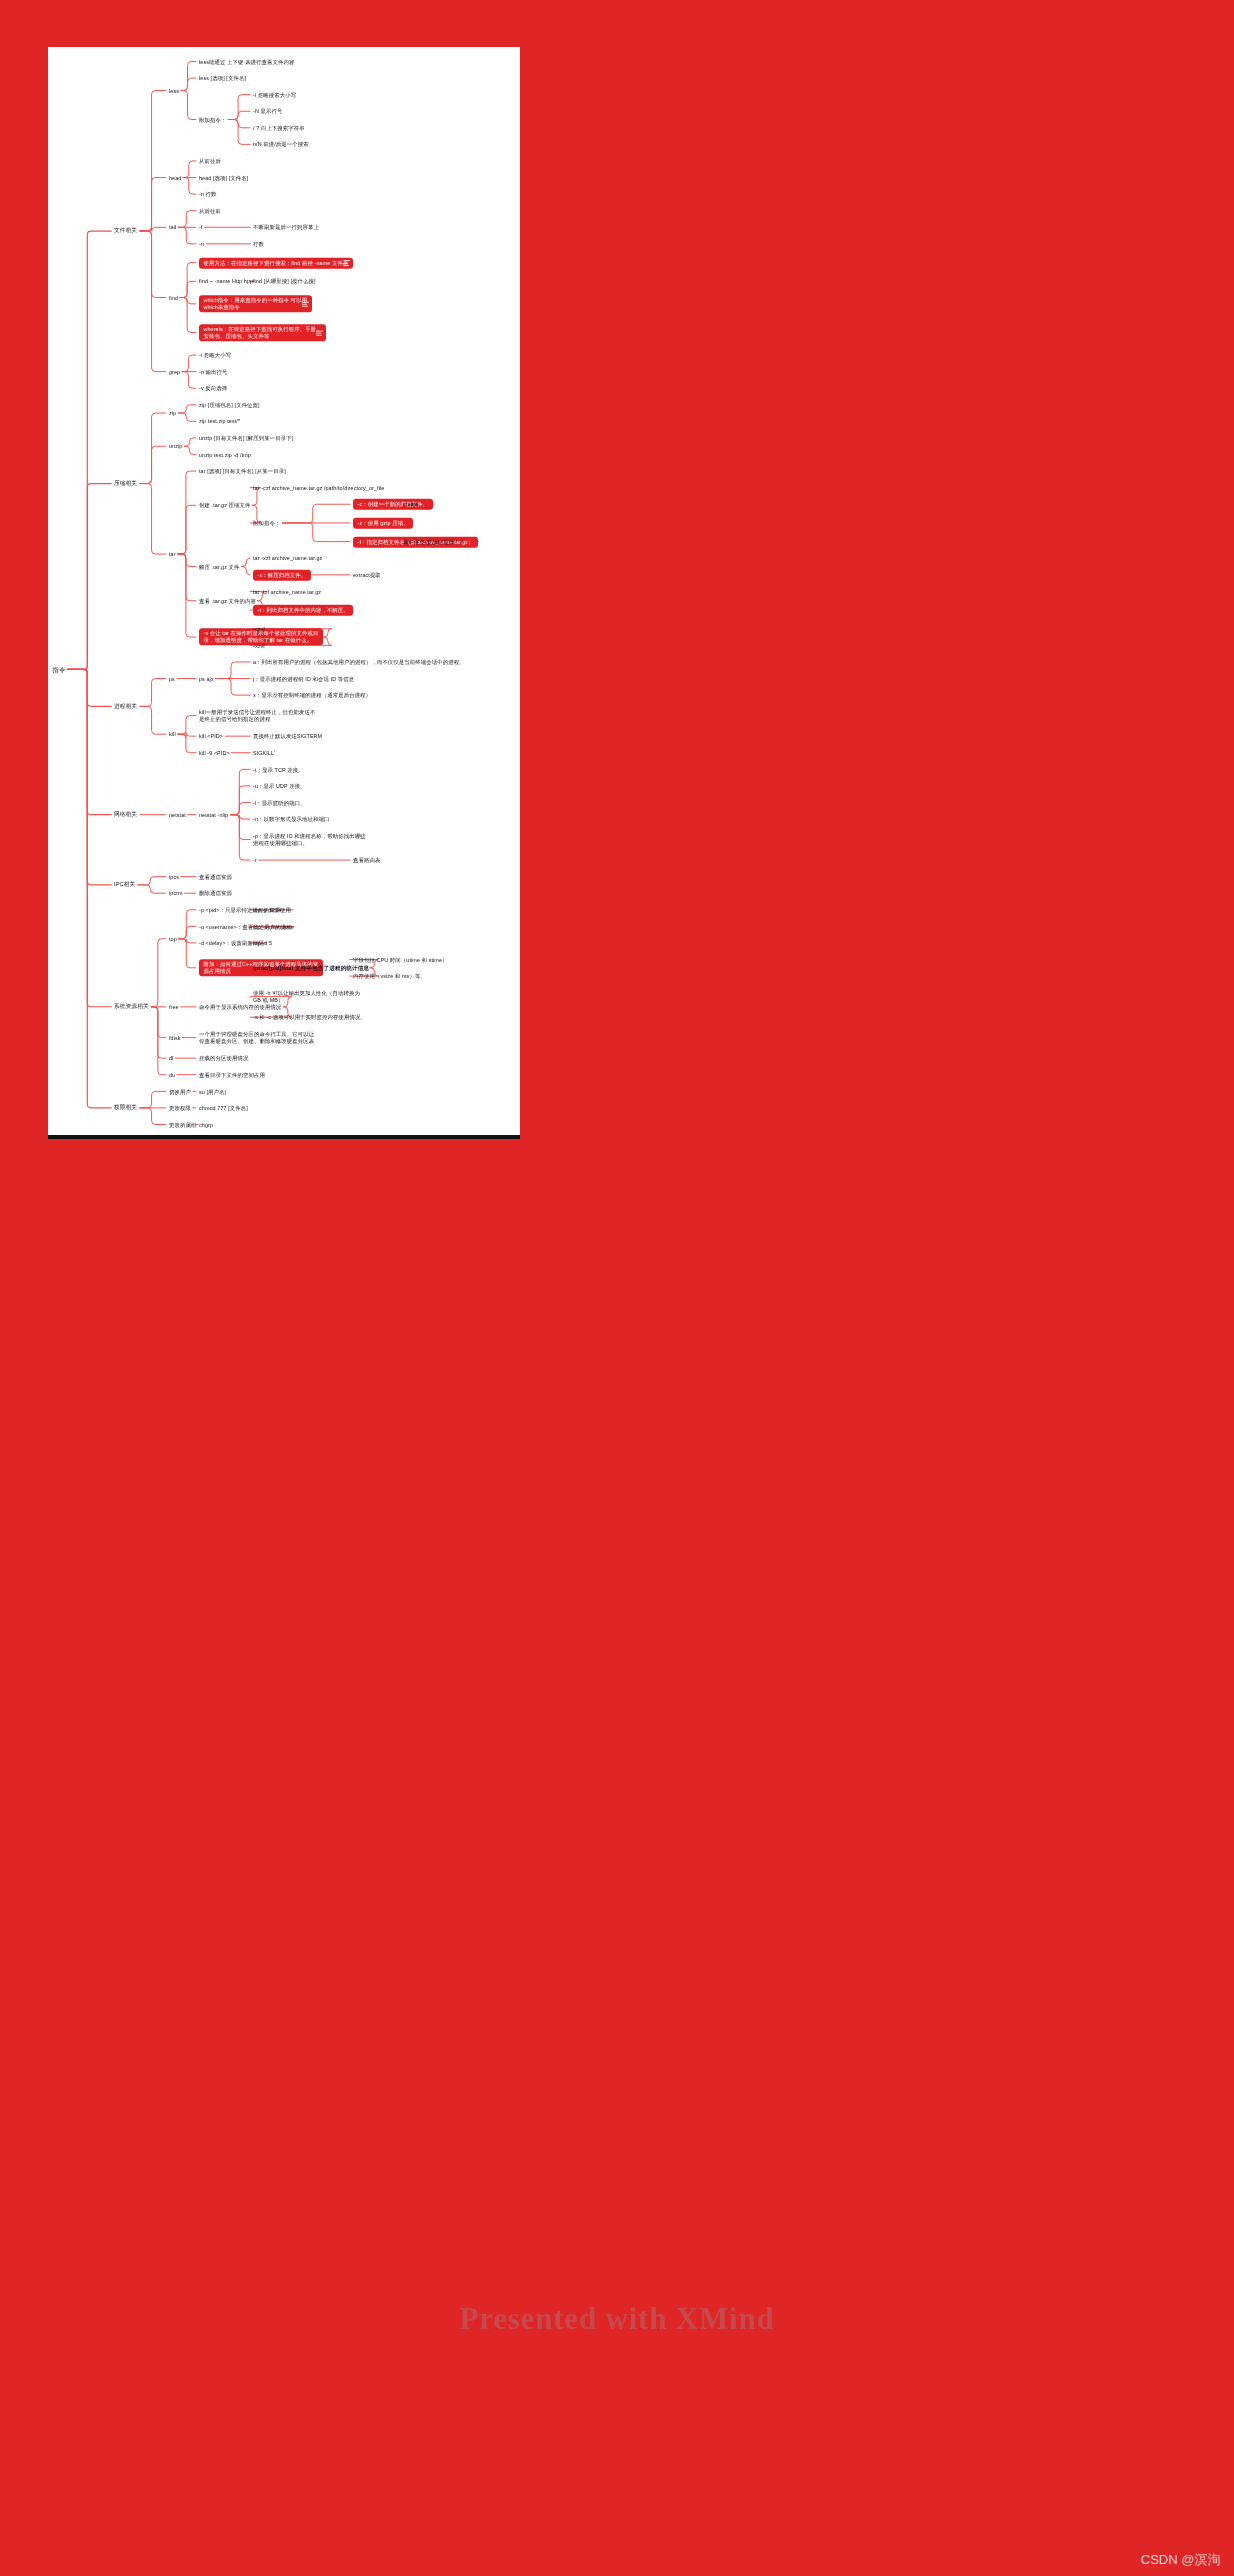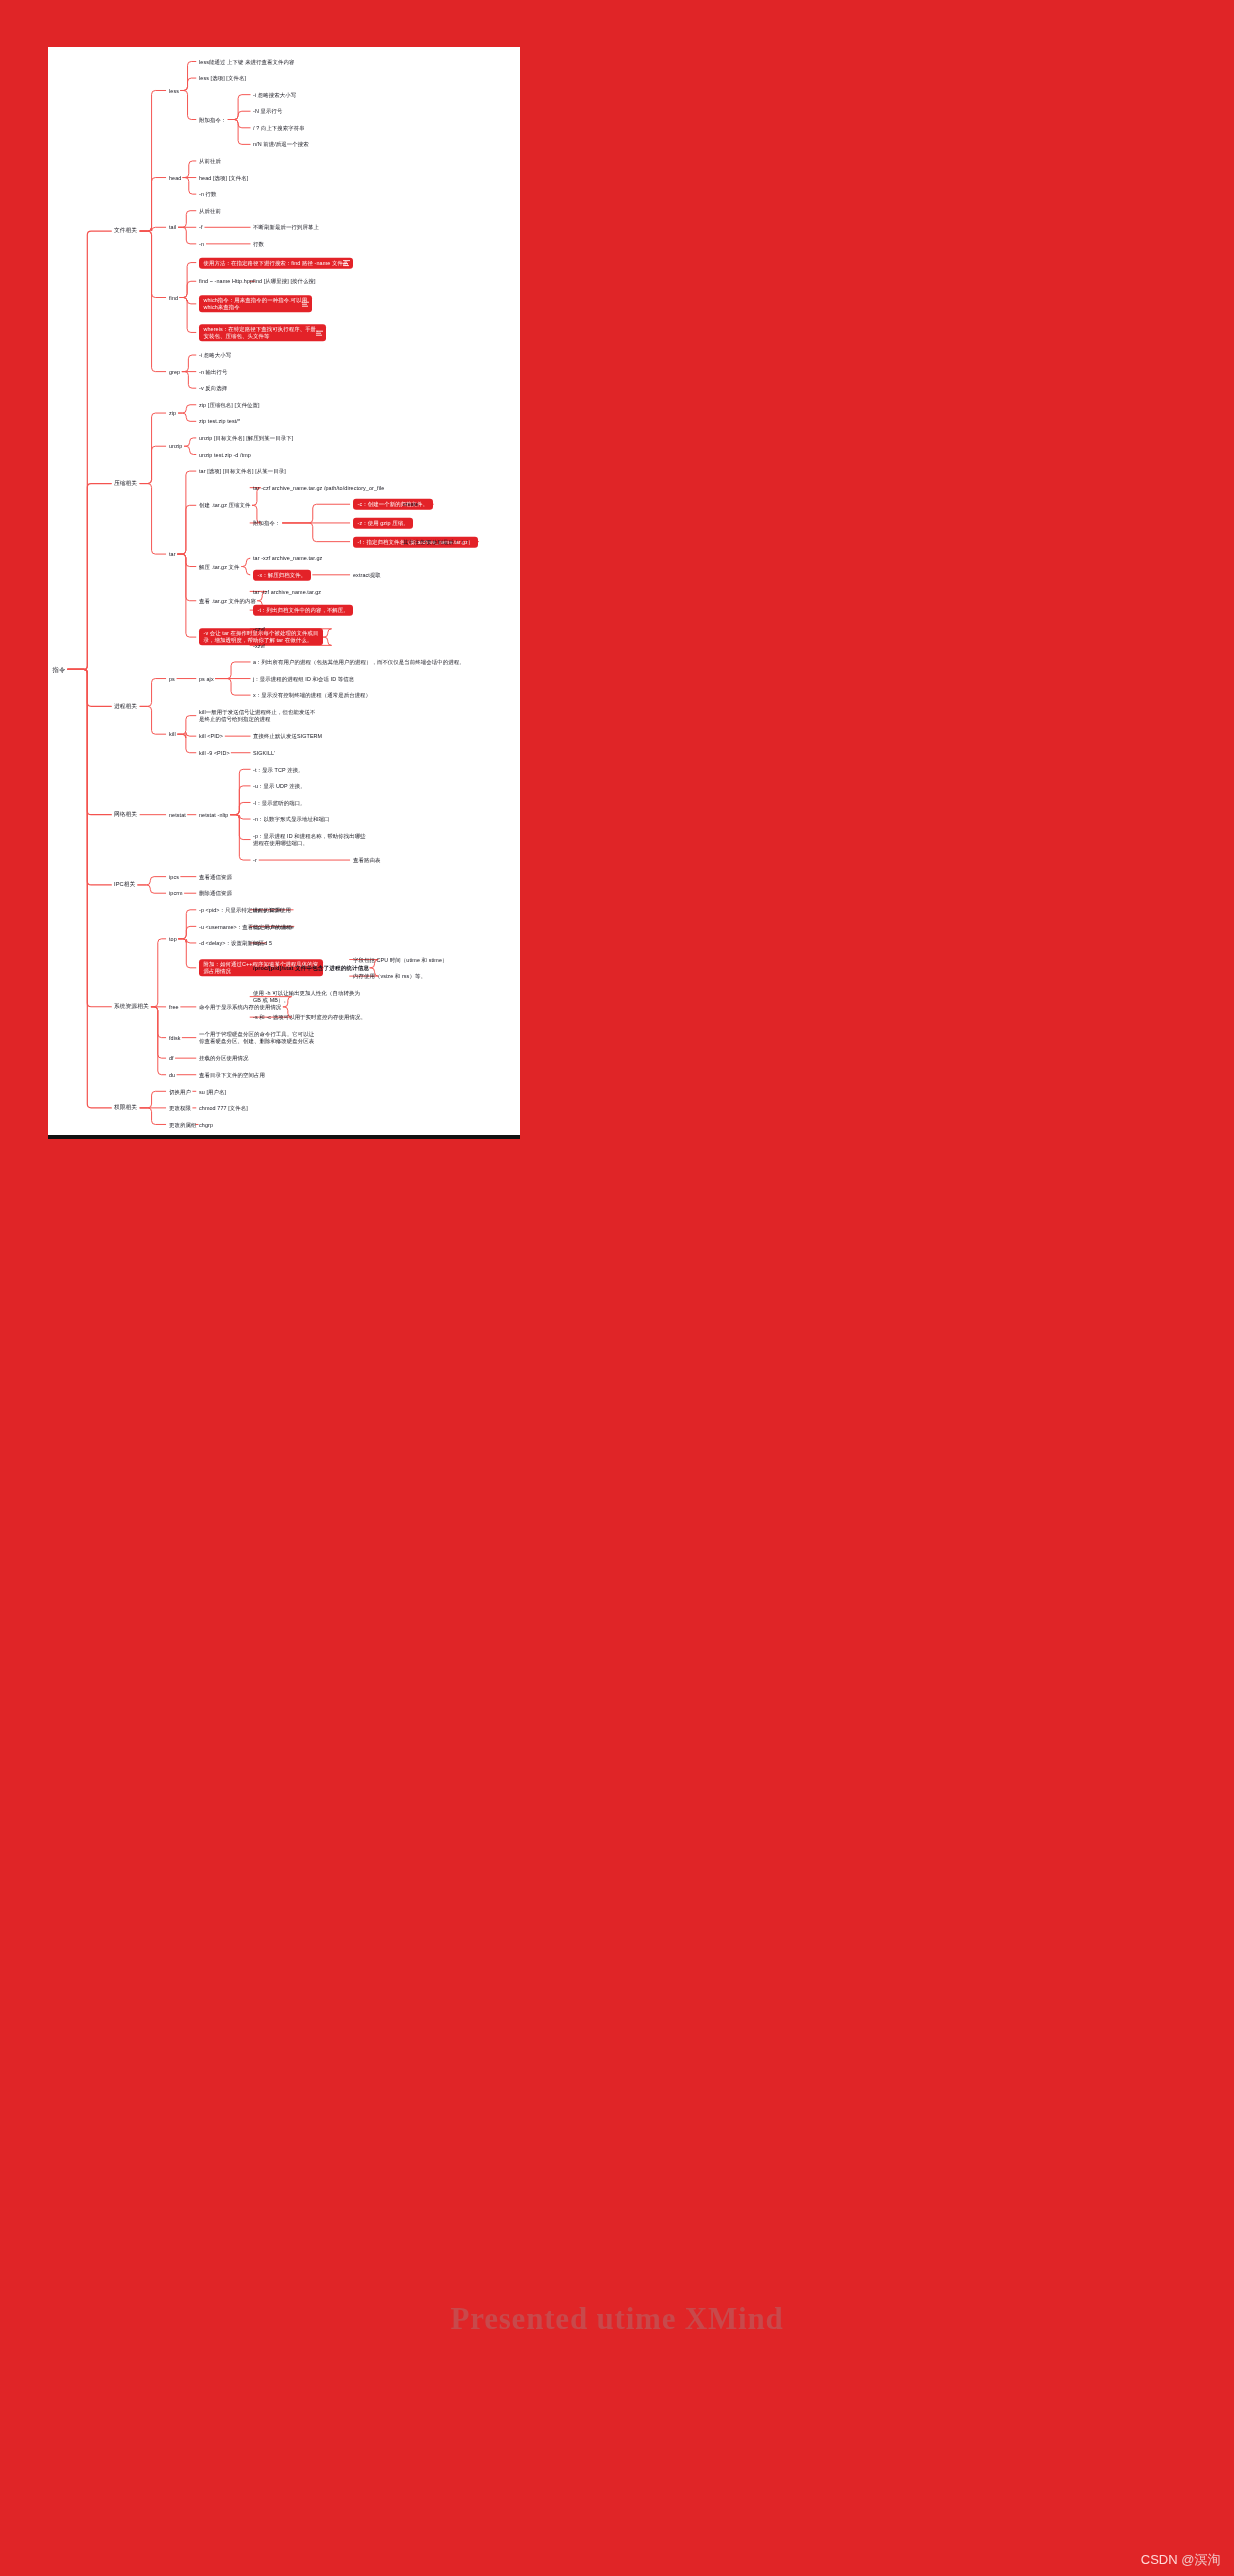--- a/index.html
+++ b/index.html
@@ -318,17 +318,17 @@
       <div class="node lvl1" style="left: 66px; top: 1061px; font-size: 5.7px;">权限相关</div>
       <div class="node" style="left: 121px; top: 1045px; font-size: 5.4px;">切换用户</div>
       <div class="node" style="left: 151px; top: 1045px; font-size: 5.4px;">su [用户名]</div>
       <div class="node" style="left: 121px; top: 1061px; font-size: 5.4px;">更改权限</div>
       <div class="node" style="left: 151px; top: 1061px; font-size: 5.4px;">chmod 777 [文件名]</div>
       <div class="node" style="left: 121px; top: 1078px; font-size: 5.4px;">更改所属组</div>
       <div class="node" style="left: 151px; top: 1078px; font-size: 5.4px;">chgrp</div>
     </div>
 </div>
 
-<div id="footer-brand">Presented utime XMind</div>
+<div id="footer-brand">Presented with XMind</div>
 <div id="watermark">
   <span class="cs">CSDN </span><span>@溟洵</span>
 </div>
 
 
 </body></html>

